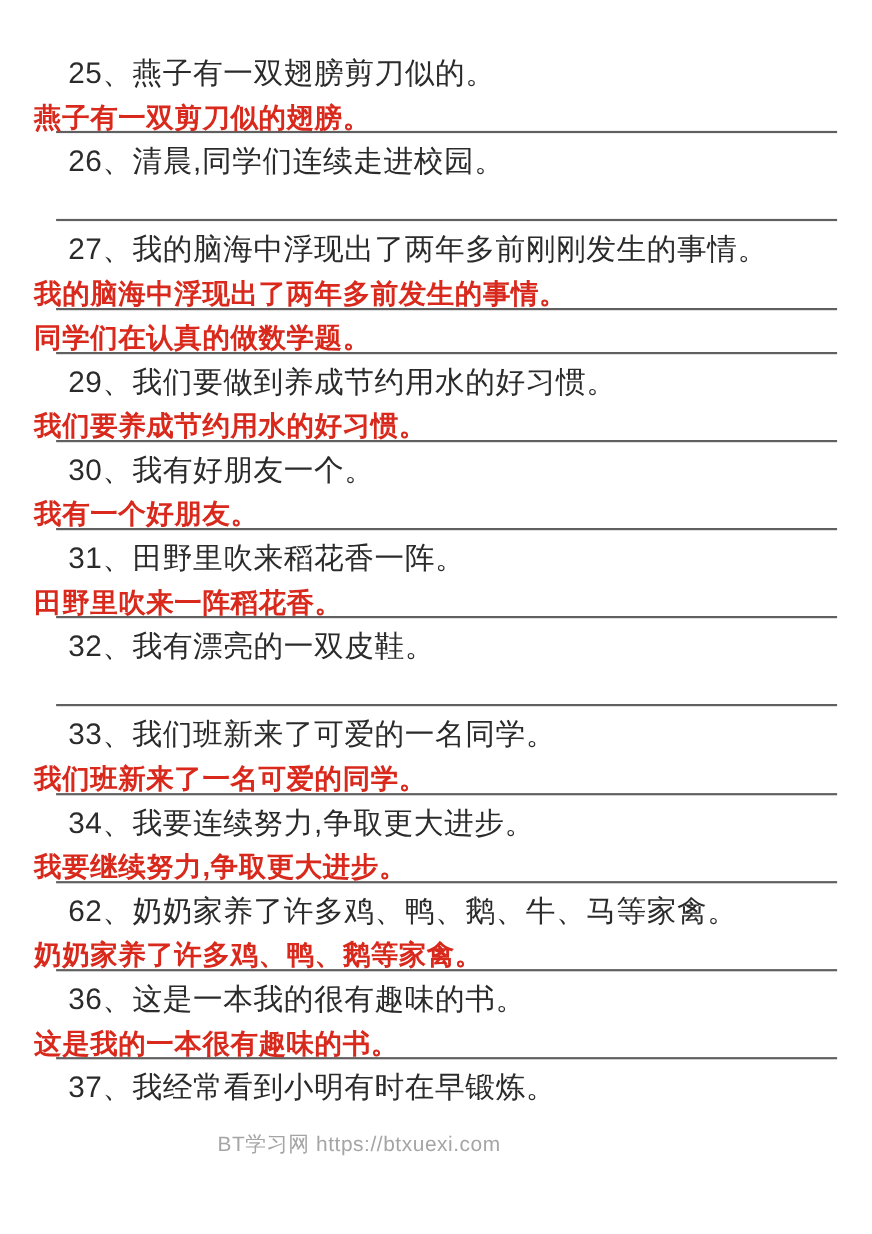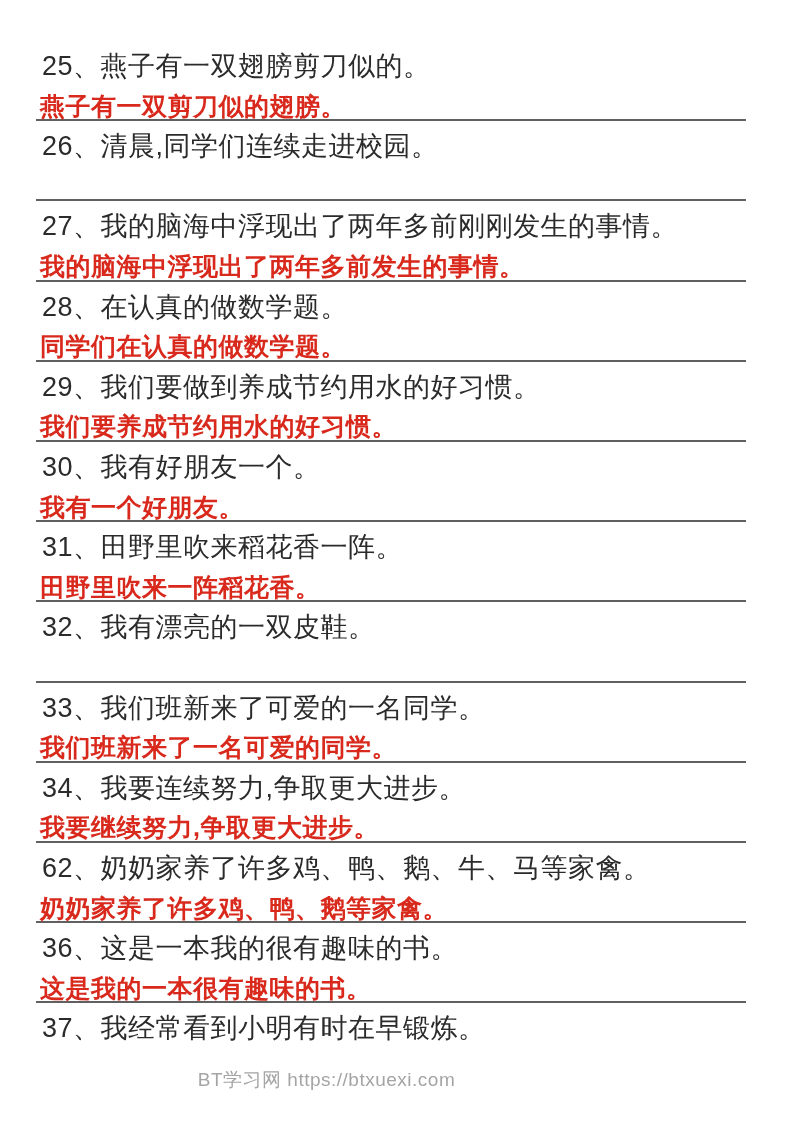--- a/index.html
+++ b/index.html
@@ -24,29 +24,31 @@
     height: 40.1px;
     display: flex;
     align-items: center;
     padding-left: 42px;
     box-sizing: border-box;
     font-size: 27px;
     font-weight: 500;
     color: #2b2b2b;
     letter-spacing: 0.5px;
     white-space: nowrap;
+    margin-left: 20px;
   }
   .a-row {
     height: 40.1px;
     position: relative;
     display: flex;
     align-items: center;
-    padding-left: 40px;
+    padding-left: 16px;
     box-sizing: border-box;
     white-space: nowrap;
+    margin-left: 15px;
   }
   .a-text {
     position: relative;
     z-index: 1;
     font-size: 25px;
     font-weight: 700;
     color: #d8291c;
     letter-spacing: 0.5px;
   }
   .rule {
@@ -89,21 +91,20 @@
 
   <div class="item">
     <div class="q-row">27、我的脑海中浮现出了两年多前刚刚发生的事情。</div>
     <div class="a-row">
       <div class="rule"></div>
       <span class="a-text">我的脑海中浮现出了两年多前发生的事情。</span>
     </div>
   </div>
 
   <div class="item">
-    <div class="q-row">28、在认真的做数学题。</div>
     <div class="a-row">
       <div class="rule"></div>
       <span class="a-text">同学们在认真的做数学题。</span>
     </div>
   </div>
 
   <div class="item">
     <div class="q-row">29、我们要做到养成节约用水的好习惯。</div>
     <div class="a-row">
       <div class="rule"></div>

